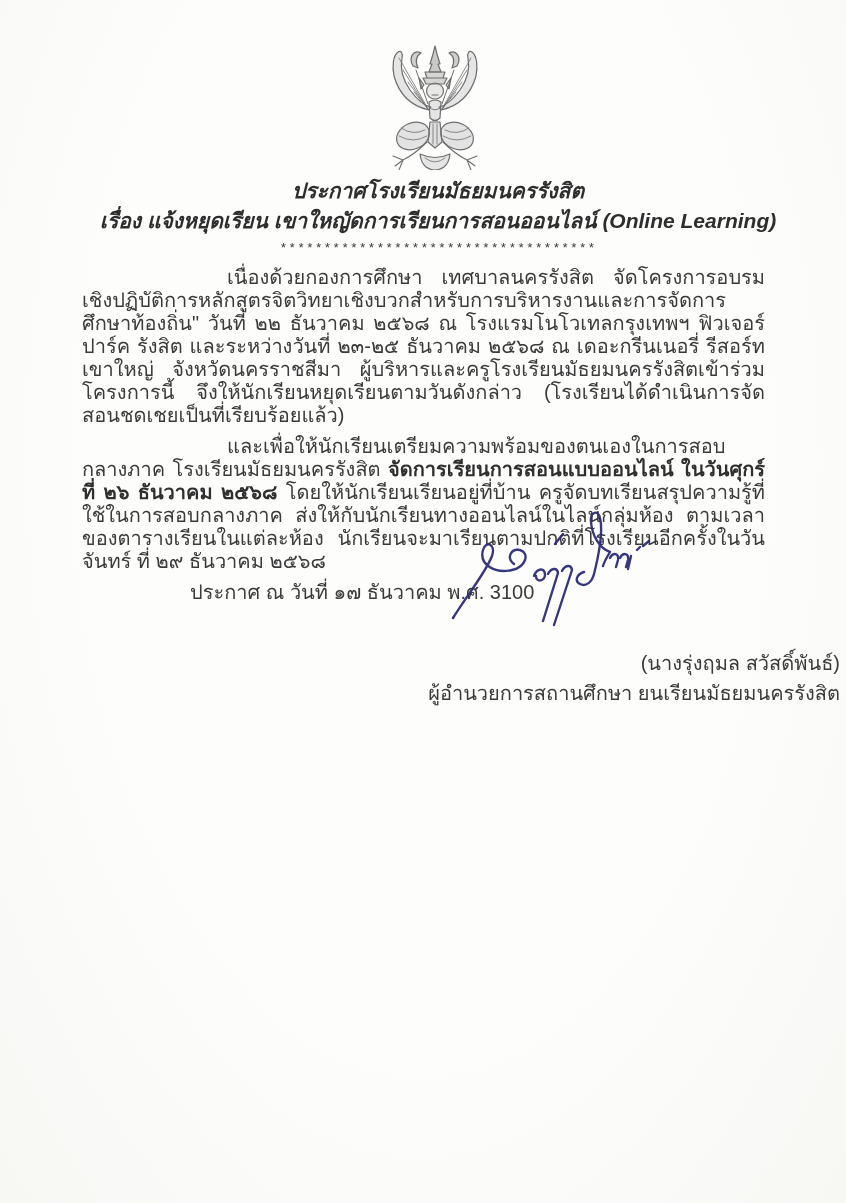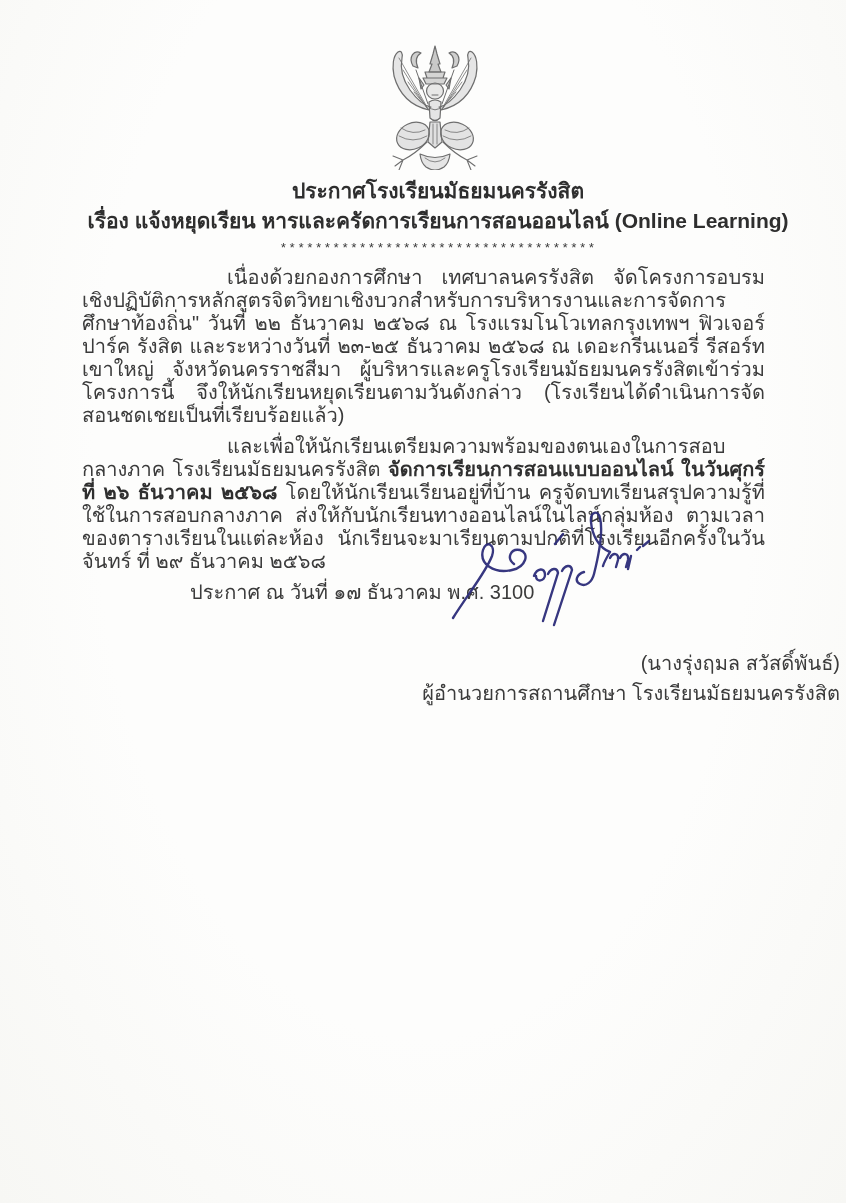--- a/index.html
+++ b/index.html
@@ -14,21 +14,21 @@
     color:#3b3b3b;
   }
   .emblem{
     position:absolute;left:374px;top:44px;width:122px;height:126px;
   }
   .title-block{
     position:absolute;top:176px;left:30px;right:0;
     text-align:center;color:#2e2e2e;
   }
   .title-line{
-    font-size:21px;font-weight:bold;line-height:30px;
+    font-size:21px;font-weight:bold;line-height:30px;font-style:italic;
   }
   .divider{
     margin-top:5px;font-size:13px;letter-spacing:1px;color:#3a3a3a;
     font-family:"Liberation Mono",monospace;
   }
   .body-text{
     position:absolute;top:266px;left:82px;right:81px;
     font-size:20px;line-height:23px;color:#3b3b3b;
     text-align:justify;
   }
@@ -81,37 +81,37 @@
 
     <path d="M52,98 C44,106 36,112 28,116 M28,116 L18,112 M28,116 L20,122 M28,116 L24,126" stroke-width="1.1"></path>
     <path d="M68,98 C76,106 84,112 92,116 M92,116 L102,112 M92,116 L100,122 M92,116 L96,126" stroke-width="1.1"></path>
 
     <path d="M45,110 Q60,117 75,110 Q74,119 69,123 Q60,129 51,123 Q46,119 45,110 Z" fill="#a0a0a0" fill-opacity="0.25"></path>
     <path d="M50,114 Q60,122 70,114" stroke-width="0.8"></path>
   </svg>
 
   <div class="title-block">
     <div class="title-line">ประกาศโรงเรียนมัธยมนครรังสิต</div>
-    <div class="title-line">เรื่อง แจ้งหยุดเรียน หารและครัดการเรียนการสอนออนไลน์ (Online Learning)</div>
+    <div class="title-line">เรื่อง แจ้งหยุดเรียน เขาใหญัดการเรียนการสอนออนไลน์ (Online Learning)</div>
     <div class="divider">************************************</div>
   </div>
 
   <div class="body-text">
     <p class="para">เนื่องด้วยกองการศึกษา เทศบาลนครรังสิต จัดโครงการอบรมเชิงปฏิบัติการหลักสูตรจิตวิทยาเชิงบวกสำหรับการบริหารงานและการจัดการศึกษาท้องถิ่น" วันที่ ๒๒ ธันวาคม ๒๕๖๘ ณ โรงแรมโนโวเทลกรุงเทพฯ ฟิวเจอร์ปาร์ค รังสิต และระหว่างวันที่ ๒๓-๒๕ ธันวาคม ๒๕๖๘ ณ เดอะกรีนเนอรี่ รีสอร์ท เขาใหญ่ จังหวัดนครราชสีมา ผู้บริหารและครูโรงเรียนมัธยมนครรังสิตเข้าร่วมโครงการนี้ จึงให้นักเรียนหยุดเรียนตามวันดังกล่าว (โรงเรียนได้ดำเนินการจัดสอนชดเชยเป็นที่เรียบร้อยแล้ว)</p>
     <p class="para"><span>และเพื่อให้นักเรียนเตรียมความพร้อมของตนเองในการสอบกลางภาค โรงเรียนมัธยมนครรังสิต </span><span class="bold-seg">จัดการเรียนการสอนแบบออนไลน์ ในวันศุกร์ ที่ ๒๖ ธันวาคม ๒๕๖๘</span><span> โดยให้นักเรียนเรียนอยู่ที่บ้าน ครูจัดบทเรียนสรุปความรู้ที่ใช้ในการสอบกลางภาค ส่งให้กับนักเรียนทางออนไลน์ในไลน์กลุ่มห้อง ตามเวลาของตารางเรียนในแต่ละห้อง นักเรียนจะมาเรียนตามปกติที่โรงเรียนอีกครั้งในวันจันทร์ ที่ ๒๙ ธันวาคม ๒๕๖๘</span></p>
     <p class="para date-line">ประกาศ ณ วันที่  ๑๗ ธันวาคม พ.ศ. 3100</p>
   </div>
 
   <svg class="signature-svg" viewBox="0 0 222 146" fill="none" stroke="#2d2d7a" stroke-width="2.4" stroke-linecap="round" stroke-linejoin="round" opacity="0.95">
     <path d="M15,112 C30,88 48,66 54,50 C58,38 48,34 45,44 C41,58 56,68 74,64 C88,61 92,47 82,44 C73,42 68,52 76,58"></path>
     <path d="M96,70 c3,-8 11,-9 11,-1 c0,6 -9,8 -9,1 m12,-2 c3,-6 9,-7 10,-1 l-15,48 m19,-50 c3,-6 9,-7 10,-1 l-18,55"></path>
     <path d="M117,38 l8,-10"></path>
     <path d="M146,66 c-7,2 -10,9 -4,12 c6,3 12,-2 14,-10 c5,-20 9,-44 6,-56 c-2,-9 -10,-6 -9,4 c1,13 8,26 19,30 c-3,5 -6,10 -7,14"></path>
     <path d="M172,52 c3,-6 9,-5 8,2 l-2,7 m4,-9 c3,-6 9,-5 8,2 l-2,7 m5,-11 l-3,13 m9,-19 l3,-3"></path>
     <path d="M205,40 l6,-5"></path>
   </svg>
 
   <div class="signer-block">
     <div>(นางรุ่งฤมล  สวัสดิ์พันธ์)</div>
-    <div>ผู้อำนวยการสถานศึกษา โรงเรียนมัธยมนครรังสิต</div>
+    <div>ผู้อำนวยการสถานศึกษา ยนเรียนมัธยมนครรังสิต</div>
   </div>
 
 </div>
 
 </body></html>

